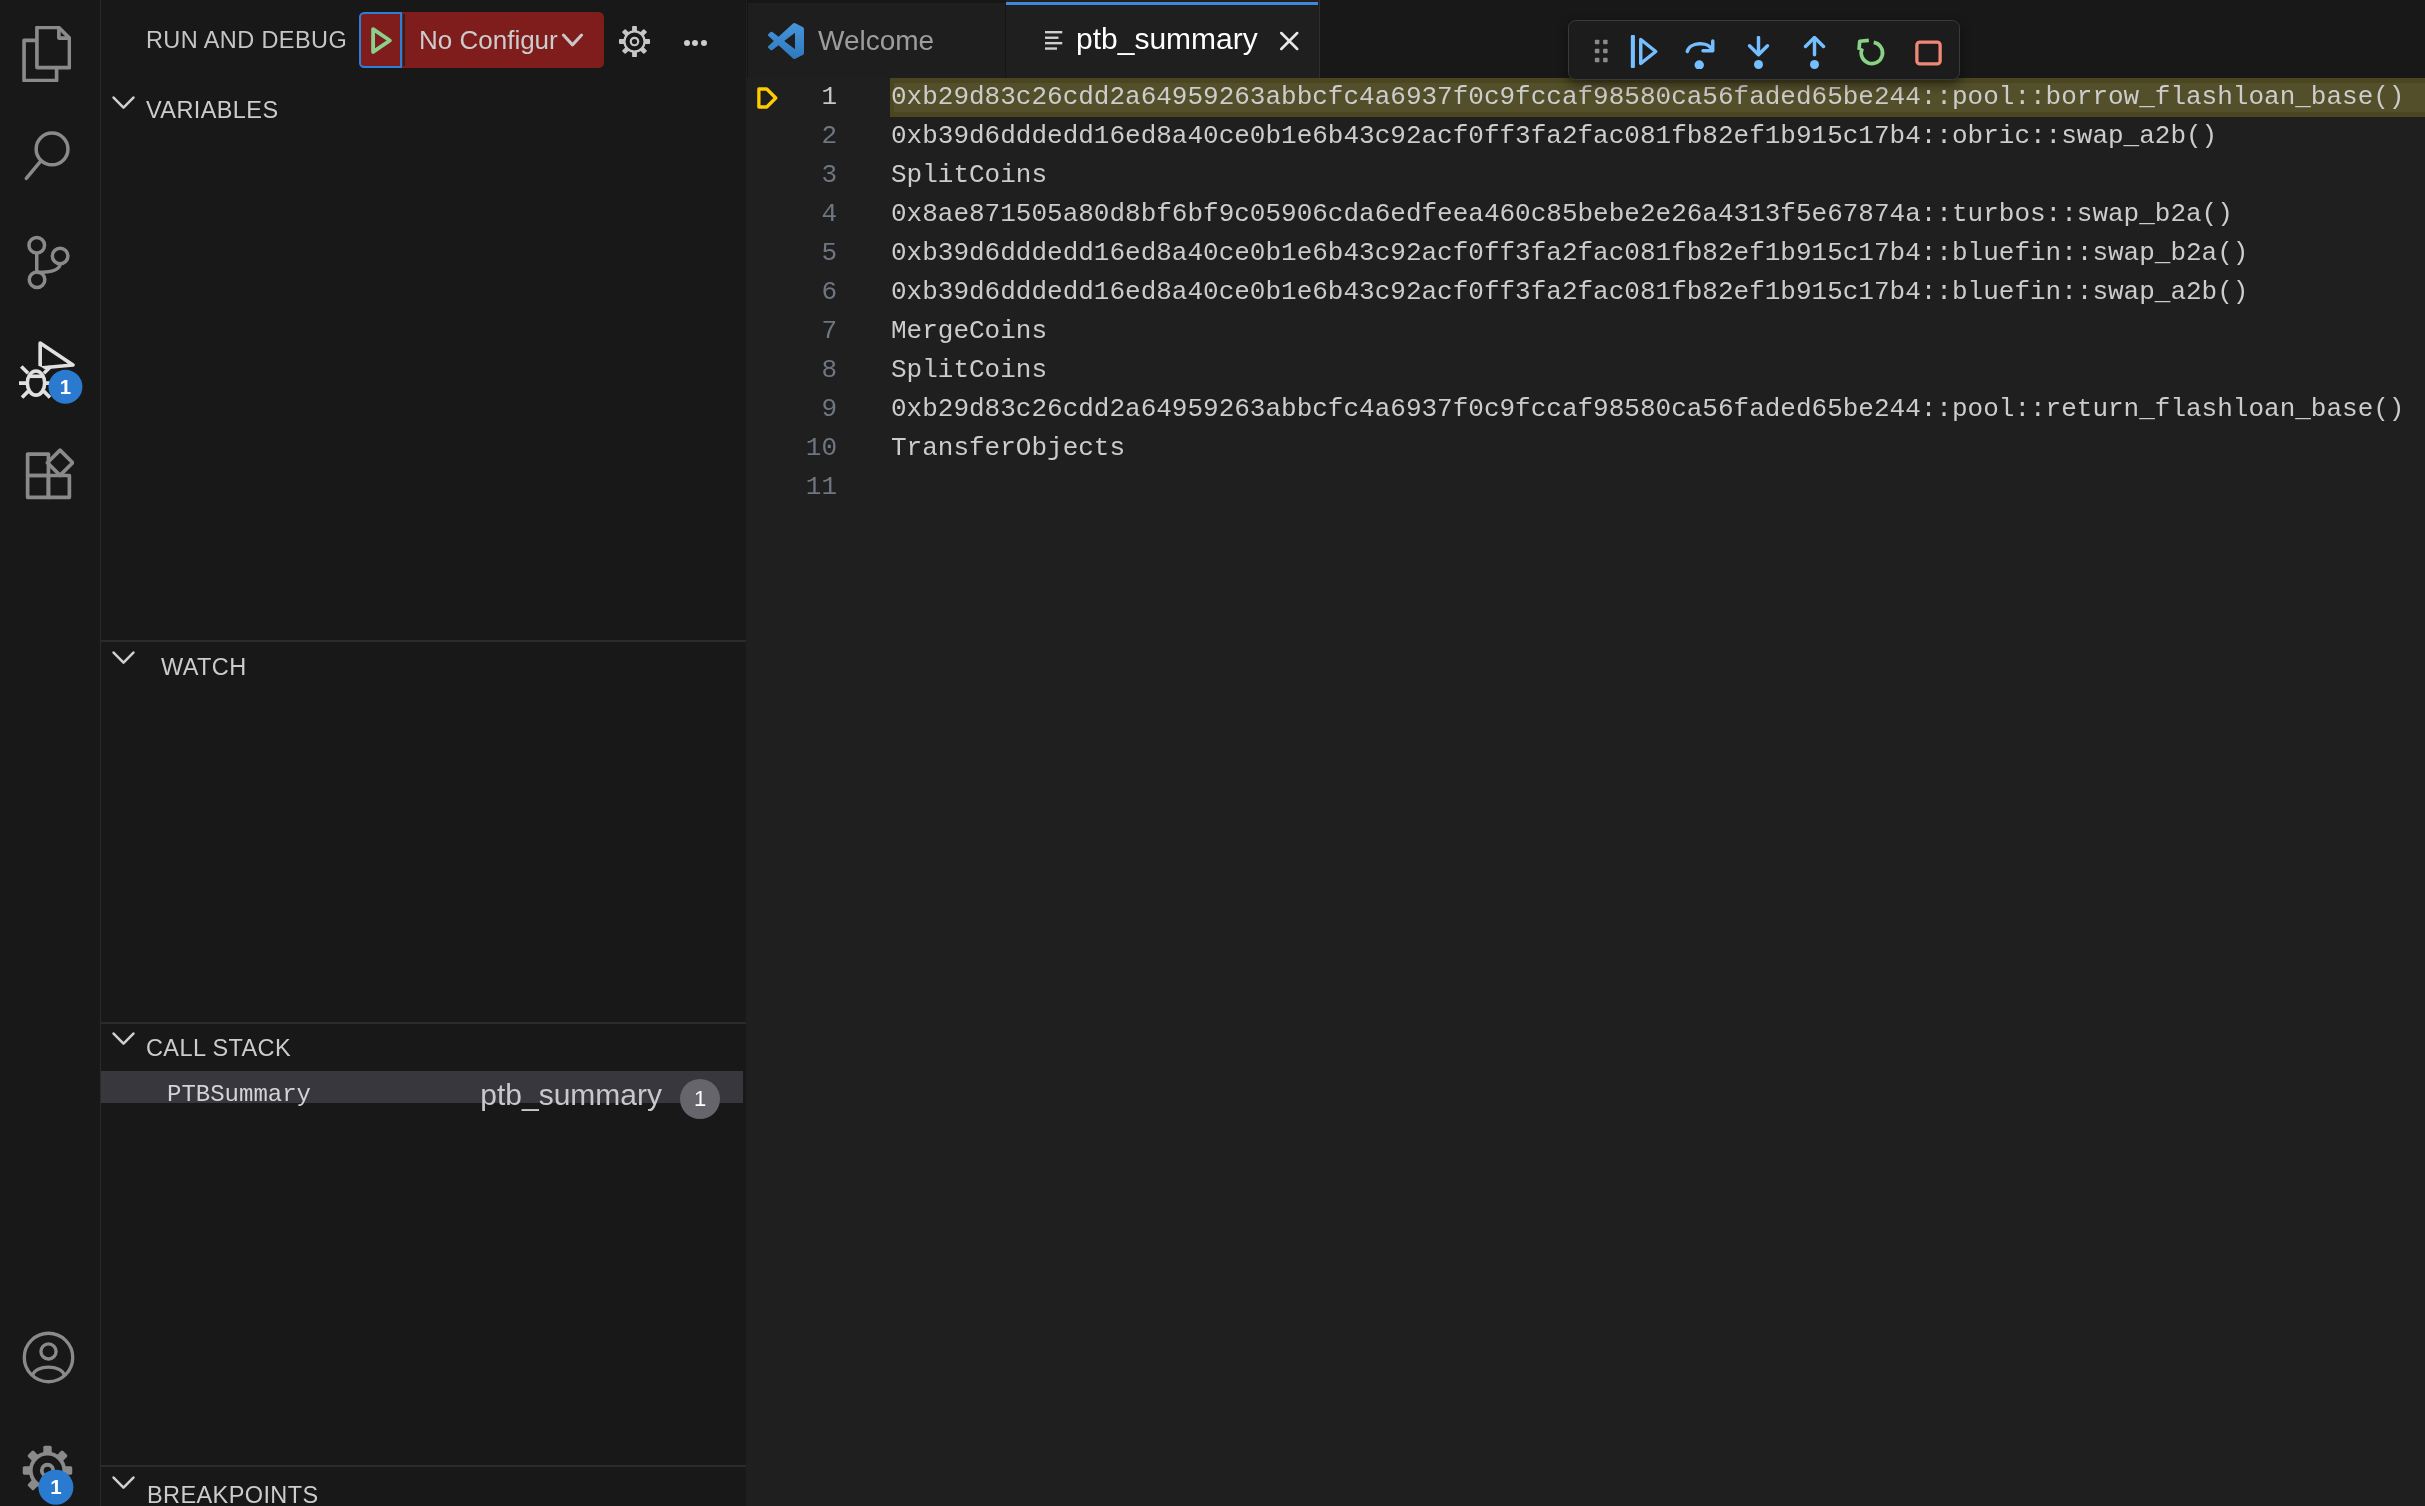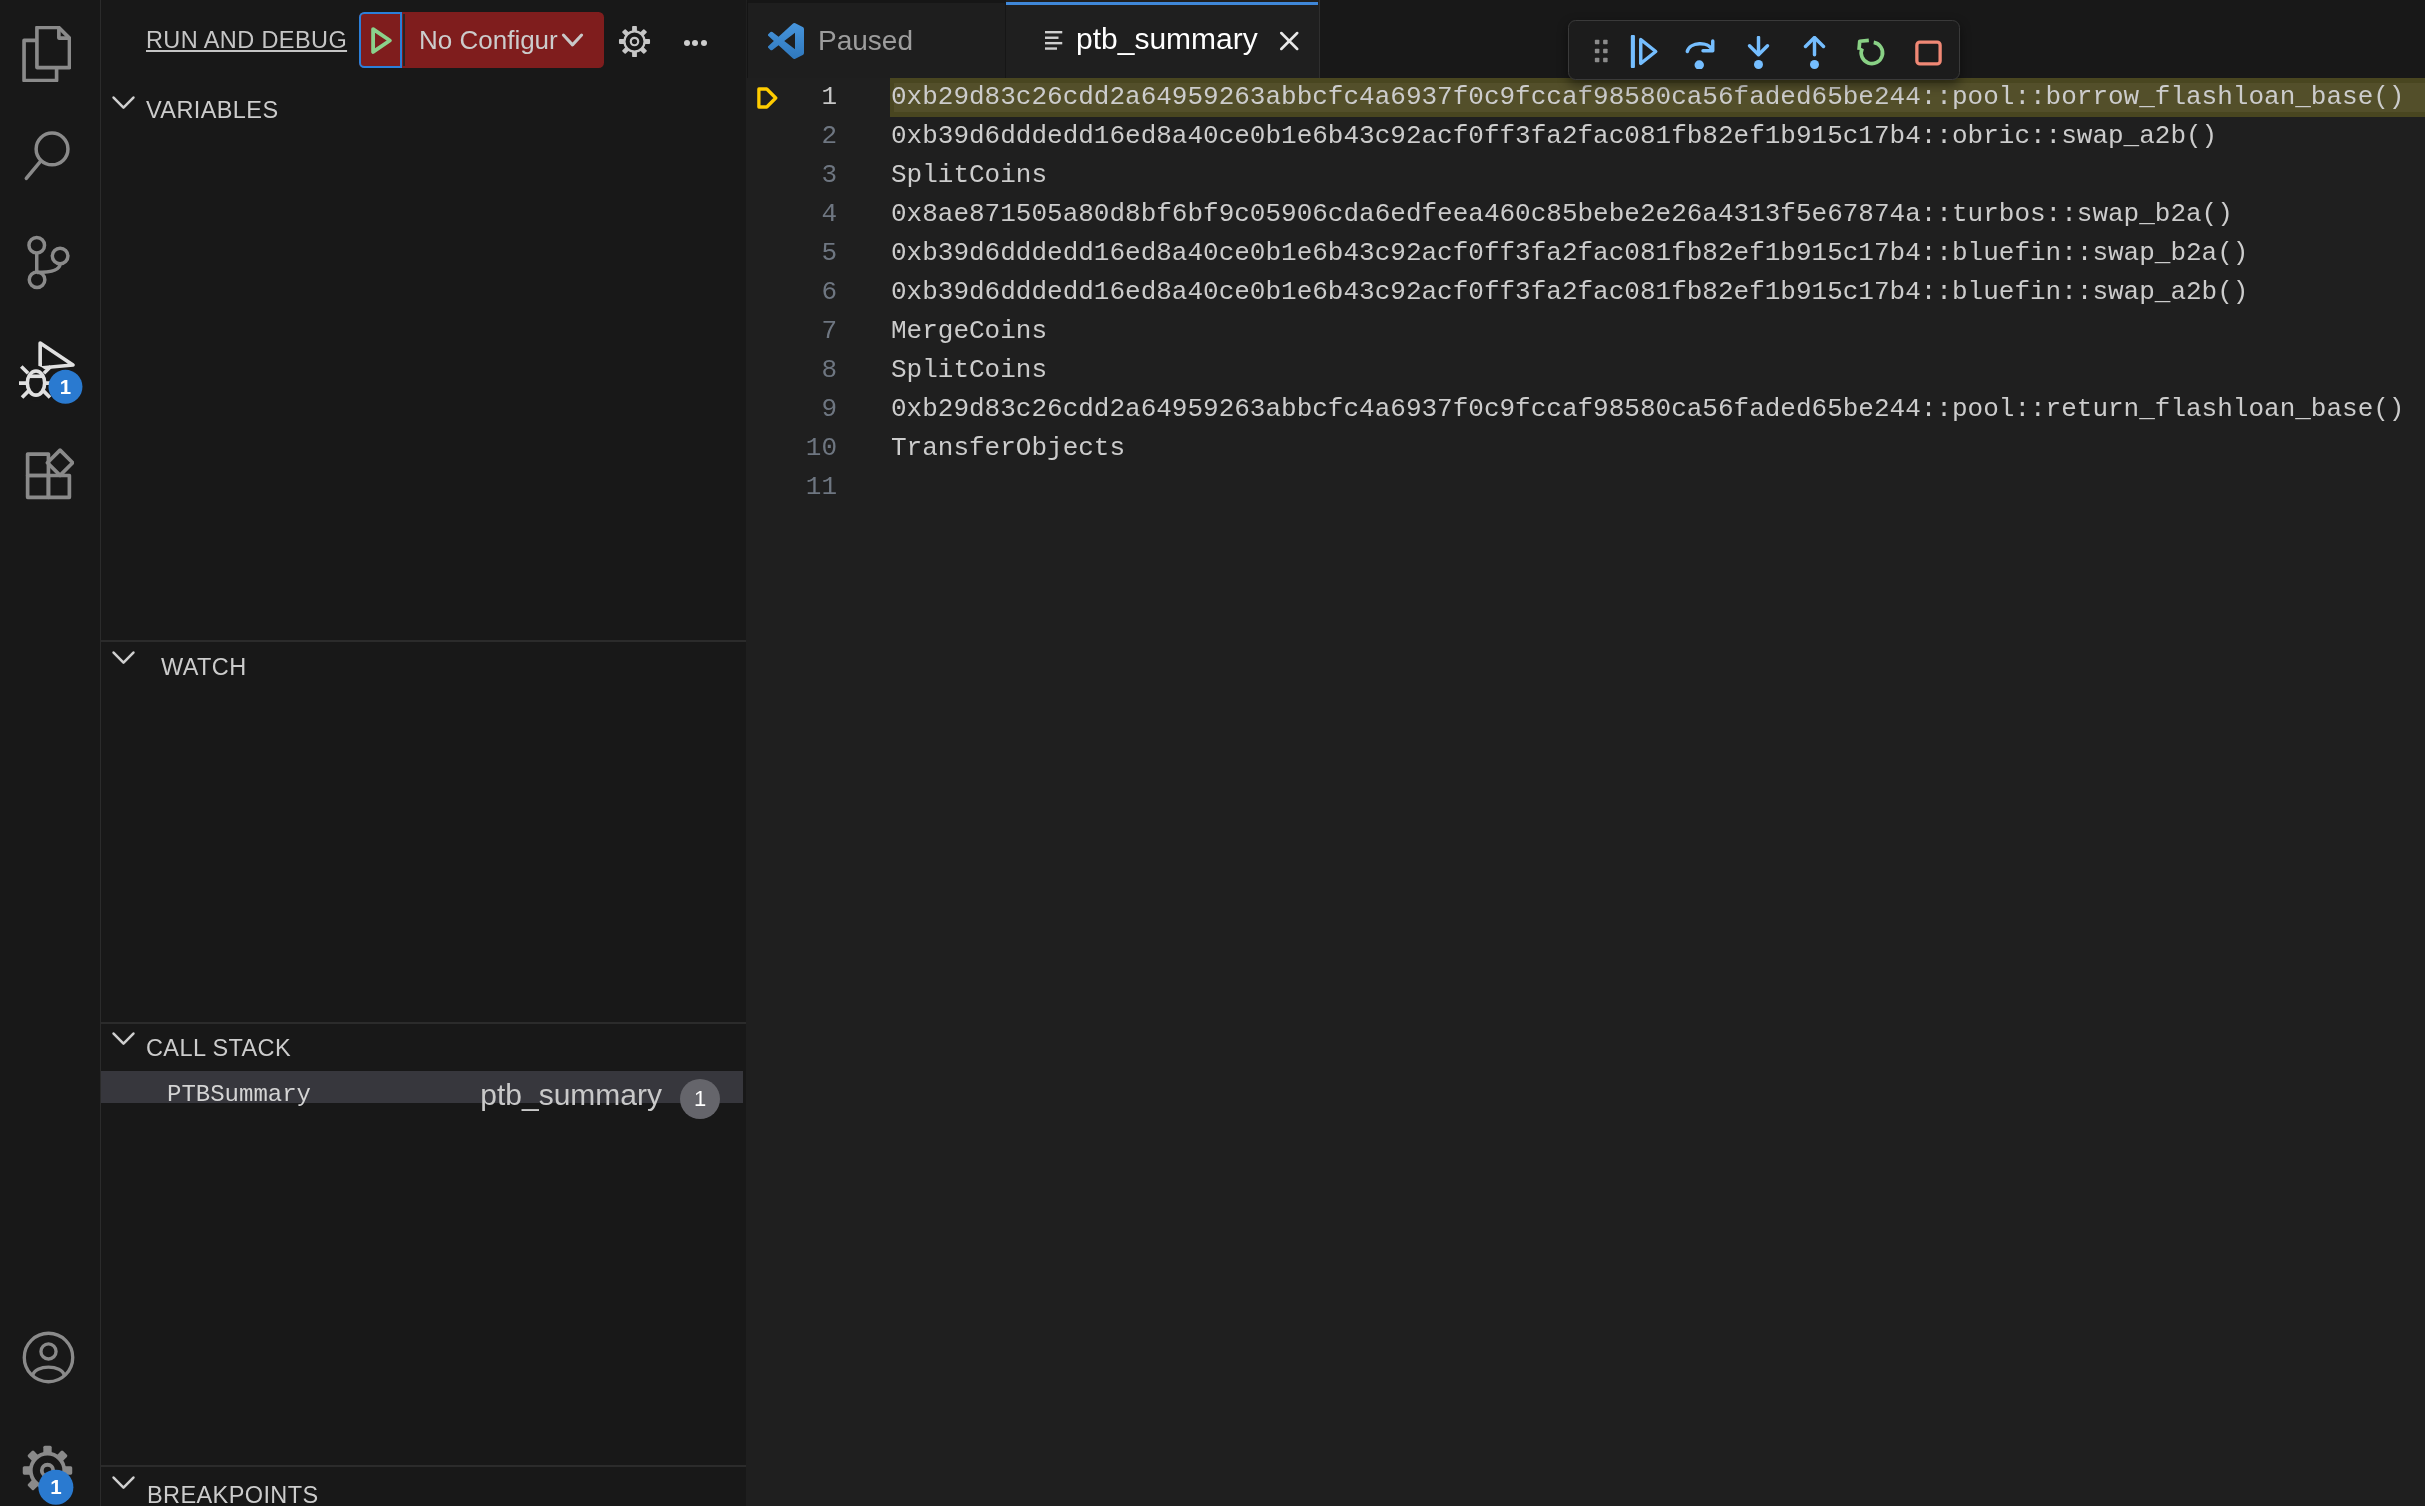--- a/index.html
+++ b/index.html
@@ -119,21 +119,21 @@
       <rect x="34.5" y="7.5" width="11" height="12" rx="2" transform="rotate(225 40 40)"></rect>
       <rect x="34.5" y="7.5" width="11" height="12" rx="2" transform="rotate(270 40 40)"></rect>
       <rect x="34.5" y="7.5" width="11" height="12" rx="2" transform="rotate(315 40 40)"></rect>
     </g>
     <circle cx="51" cy="62" r="23" fill="#2a7ad0"></circle>
     <text x="51" y="71" font-size="27" font-weight="bold" fill="#ffffff" text-anchor="middle" font-family="Liberation Sans, sans-serif">1</text>
   </svg>
 </div>
 
 <div class="abs" id="sidebar">
-  <div class="hdrtxt" style="left:45px; top:27px; font-weight:normal; font-size:23.5px; letter-spacing:0.4px; color:#c5c5c5;text-decoration:underline;">RUN AND DEBUG</div>
+  <div class="hdrtxt" style="left:45px; top:27px; font-weight:normal; font-size:23.5px; letter-spacing:0.4px; color:#c5c5c5;">RUN AND DEBUG</div>
   <div id="dropdown">
     <div id="playbox"></div>
     <div style="position:absolute; left:44px; top:2.3px; width:1.5px; height:52px; background:#242425;"></div>
     <svg style="position:absolute; left:10.6px; top:14.4px;" width="23" height="29" viewBox="0 0 30 38">
       <path d="M4 4 L26 19 L4 34 Z" fill="none" stroke="#8bd18b" stroke-width="5" stroke-linejoin="round"></path>
     </svg>
     <div id="ddtext">No Configur</div>
     <svg style="position:absolute; left:202px; top:20px;" width="23" height="16.7" viewBox="0 0 30 22">
       <path d="M3 4 L15 17 L27 4" fill="none" stroke="#c8c8c8" stroke-width="4" stroke-linecap="round" stroke-linejoin="round"></path>
     </svg>
@@ -197,21 +197,21 @@
     <div id="tab1">
       <svg style="position:absolute; left:20px; top:20px;" width="36" height="36" viewBox="0 0 24 24">
         <defs>
             <linearGradient id="vsg" x1="0" y1="0" x2="0" y2="1">
               <stop offset="0" stop-color="#4795dc"></stop>
               <stop offset="1" stop-color="#2f78bd"></stop>
             </linearGradient>
           </defs>
           <path fill="url(#vsg)" d="M23.15 2.587 L18.21.21 a1.494 1.494 0 0 0-1.705.29 l-9.46 8.63-4.12-3.128 a.999.999 0 0 0-1.276.057 L.327 7.261 A1 1 0 0 0 .326 8.74 L3.899 12 .326 15.26 a1 1 0 0 0 .001 1.479 L1.65 17.94 a.999.999 0 0 0 1.276.057 l4.12-3.128 9.46 8.63 a1.492 1.492 0 0 0 1.704.29 l4.942-2.377 A1.5 1.5 0 0 0 24 20.06 V3.939 a1.5 1.5 0 0 0-.85-1.352 zm-5.146 14.861 L10.826 12 18.004 6.552 Z"></path>
       </svg>
-      <div class="tlabel">Paused</div>
+      <div class="tlabel">Welcome</div>
     </div>
     <div id="tab2">
       <div id="tab2blue"></div>
       <svg style="position:absolute; left:39px; top:30px;" width="18" height="20" viewBox="0 0 24 26">
         <g fill="#cfcfcf">
           <rect x="0" y="1" width="23" height="3.2"></rect>
           <rect x="0" y="8.4" width="18" height="3.2"></rect>
           <rect x="0" y="15.6" width="23" height="3.2"></rect>
           <rect x="0" y="22.8" width="16" height="3.2"></rect>
         </g>

